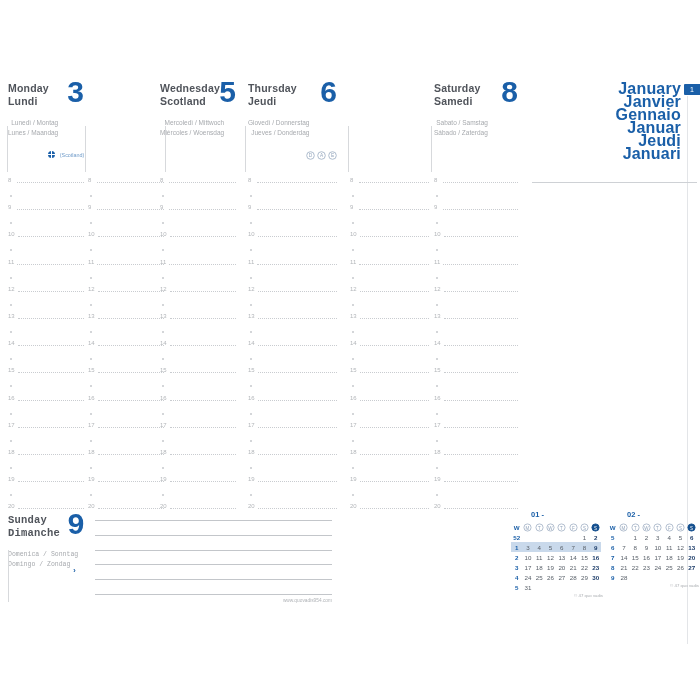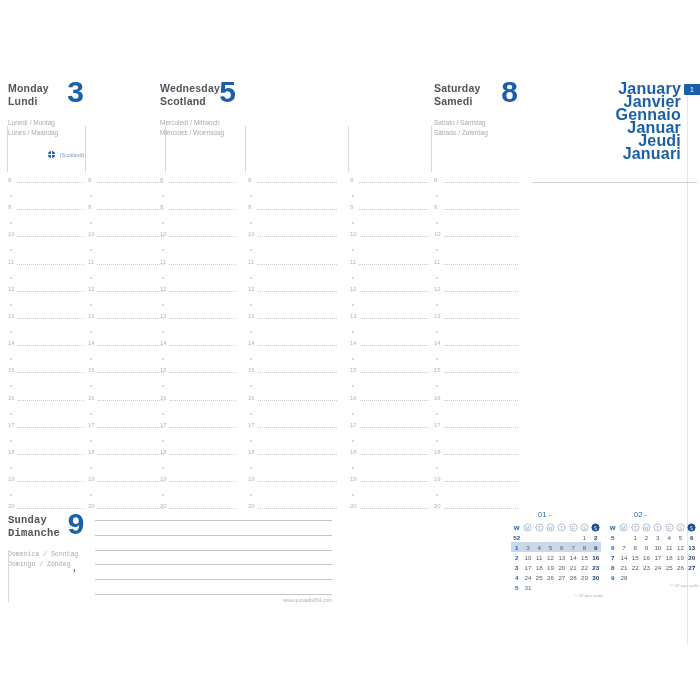--- a/index.html
+++ b/index.html
@@ -2,21 +2,21 @@
 <html><head>
 <meta charset="utf-8">
 <style>
   html,body{margin:0;padding:0;}
   body{
     width:700px;height:700px;position:relative;background:#ffffff;
     font-family:"Liberation Sans",sans-serif;overflow:hidden;color:#4d5157;
   }
   
   .day-col{position:absolute;top:80px;height:436px;}
-  .d-head{position:absolute;top:0;left:0;right:0;height:94px;}
+  .d-head{position:absolute;top:0;left:0;right:0;height:94px;text-align:right;}
   .d-en,.d-fr{position:absolute;left:0;font-size:10.5px;font-weight:700;color:#50545b;line-height:12px;letter-spacing:.2px;white-space:nowrap;}
   .d-en{top:2px;} .d-fr{top:15px;}
   .d-num{position:absolute;top:-4px;right:0;font-size:30px;font-weight:700;color:#1a5fa8;line-height:32px;}
   .d-subs{position:absolute;top:38px;left:0;font-size:6.5px;color:#a7aaae;line-height:9.5px;white-space:nowrap;}
   .d-note{position:absolute;top:71px;right:0;display:flex;align-items:center;gap:2px;}
   .note-label{font-size:6px;color:#6f9bc9;transform:scale(.9);transform-origin:right center;white-space:nowrap;}
   .ukflag{width:7px;height:7px;border-radius:50%;flex:0 0 auto;
     background:
       linear-gradient(#fff,#fff) center/100% 1.2px no-repeat,
       linear-gradient(#fff,#fff) center/1.2px 100% no-repeat,
@@ -42,21 +42,21 @@
     font-size:6px;color:#b0b3b7;transform:scale(.8);transform-origin:right top;}
   
   #month-block{position:absolute;left:545px;top:82px;width:136px;text-align:right;}
   .month-name{font-size:16px;font-weight:700;color:#1a5fa8;line-height:13px;letter-spacing:.2px;}
   #month-tab{position:absolute;left:684px;top:84px;width:16px;height:11px;background:#1a5fa8;
     color:#fff;font-size:7px;display:flex;align-items:center;justify-content:center;border-radius:1px 0 0 1px;}
   #page-edge{position:absolute;left:687px;top:96px;width:1px;height:548px;background:#e3e5e8;}
   #notes-line{position:absolute;left:532px;top:182px;width:165px;border-top:1px solid #ced1d5;height:0;}
   
   .mini-cal{position:absolute;top:510px;width:92px;}
-  .cal-title{margin-left:27px;font-size:7.5px;font-weight:400;color:#1a5fa8;height:9px;}
+  .cal-title{margin-left:20px;font-size:7.5px;font-weight:700;color:#1a5fa8;height:9px;}
   .cal-grid{display:grid;grid-template-columns:repeat(8,11.3px);grid-auto-rows:10px;margin-top:3px;}
   .cal-cell{display:flex;align-items:center;justify-content:center;font-size:6.2px;color:#596069;}
   .cal-wh{color:#1a5fa8;font-weight:700;}
   .cal-wk{color:#1a5fa8;font-weight:700;}
   .cal-day.sun{color:#1c3c69;font-weight:700;}
   .cal-cell.hl{background:#c9d9eb;}
   .hcirc{width:7px;height:7px;border-radius:50%;border:.5px solid #aab8ca;color:#93a5bc;
     font-size:5px;display:flex;align-items:center;justify-content:center;transform:scale(.9);}
   .hcirc.filled{background:#15508f;border-color:#15508f;color:#fff;}
   .cal-credit{margin-top:1px;text-align:right;font-size:6px;color:#abaeb2;transform:scale(.72);transform-origin:right top;white-space:nowrap;}
@@ -291,20 +291,34 @@
         <div class="hline"></div>
       </div>
       <div class="half" style="top: 320.2px;"></div>
       <div class="hour-row" style="top: 326.4px;">
         <div class="hlabel">20</div>
         <div class="hline"></div>
       </div>
     </div>
   </div>
 <div class="day-col" style="left:248px;width:89px">
+    <div class="d-head">
+      <div class="d-en">Thursday</div>
+      <div class="d-fr">Jeudi</div>
+      <div class="d-num">6</div>
+      <div class="d-subs">
+        <div>Giovedì / Donnerstag</div>
+        <div>Jueves / Donderdag</div>
+      </div>
+      <div class="d-note">
+        <div class="cmark">D</div>
+        <div class="cmark">A</div>
+        <div class="cmark">E</div>
+      </div>
+    </div>
     <div class="grid">
       <div class="hour-row" style="top: 0px;">
         <div class="hlabel">8</div>
         <div class="hline"></div>
       </div>
       <div class="half" style="top: 21px;"></div>
       <div class="hour-row" style="top: 27.2px;">
         <div class="hlabel">9</div>
         <div class="hline"></div>
       </div>

